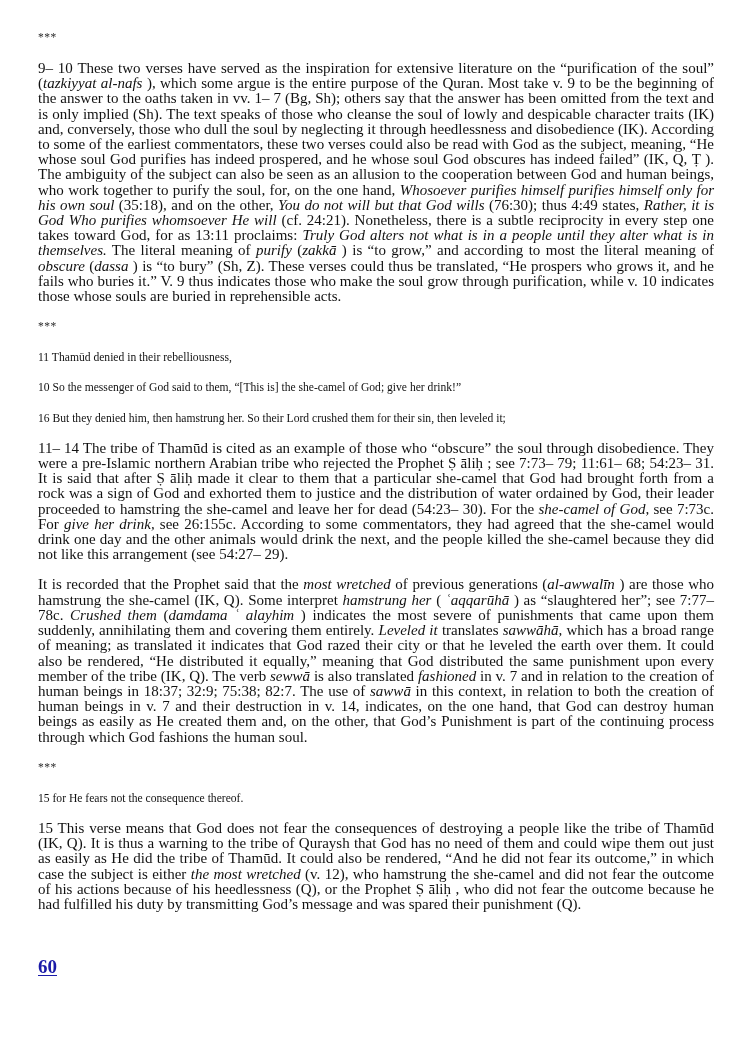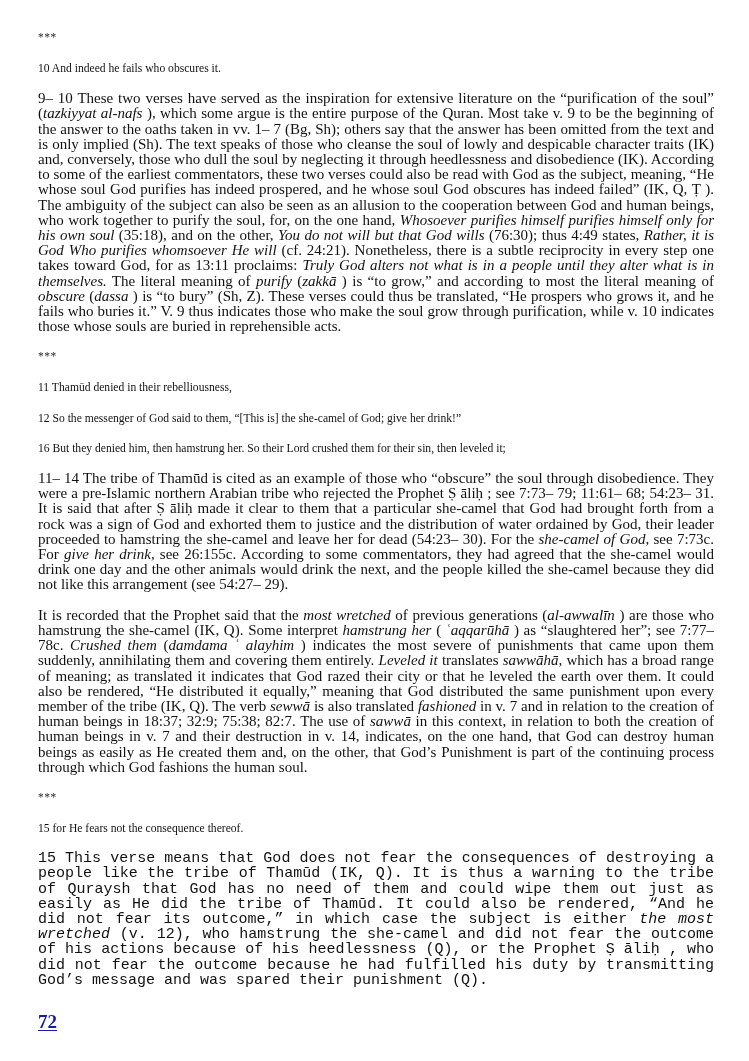--- a/index.html
+++ b/index.html
@@ -47,22 +47,21 @@
   .commentary {
     font-size: 15px;
     line-height: 15.2px;
     margin: 0 0 15px 0;
     text-align: justify;
     text-justify: inter-word;
     color: #111111;
     hyphens: none;
   }
   .commentary.tight {
-    margin-bottom: 8px;
-    font-family: Liberation Mono, monospace;
+    margin-bottom: 29px;
   }
   .gap-before-sep {
     margin-top: 2px;
   }
   
   i, em {
     font-style: italic;
   }
   
   .pagenum {
@@ -80,38 +79,37 @@
 </style>
 </head>
 <body>
 
 <div class="page">
   <div class="content">
 
     
     <div class="sep">***</div>
 
-    <p class="verse">10 And indeed he fails who obscures it.</p>
 
     <p class="commentary">9– 10     These two verses have served as the inspiration for extensive literature on the “purification of the soul” (<i>tazkiyyat al-nafs</i> ), which some argue is the entire purpose of the Quran. Most take v. 9 to be the beginning of the answer to the oaths taken in vv. 1– 7 (Bg, Sh); others say that the answer has been omitted from the text and is only implied (Sh). The text speaks of those who cleanse the soul of lowly and despicable character traits (IK) and, conversely, those who dull the soul by neglecting it through heedlessness and disobedience (IK). According to some of the earliest commentators, these two verses could also be read with God as the subject, meaning, “He whose soul God purifies has indeed prospered, and he whose soul God obscures has indeed failed” (IK, Q, Ṭ ). The ambiguity of the subject can also be seen as an allusion to the cooperation between God and human beings, who work together to purify the soul, for, on the one hand, <i>Whosoever purifies himself purifies himself only for his own soul</i> (35:18), and on the other, <i>You do not will but that God wills</i> (76:30); thus 4:49 states, <i>Rather, it is God Who purifies whomsoever He will</i> (cf. 24:21). Nonetheless, there is a subtle reciprocity in every step one takes toward God, for as 13:11 proclaims: <i>Truly God alters not what is in a people until they alter what is in themselves.</i> The literal meaning of <i>purify</i> (<i>zakkā</i> ) is “to grow,” and according to most the literal meaning of <i>obscure</i> (<i>dassa</i> ) is “to bury” (Sh, Z). These verses could thus be translated, “He prospers who grows it, and he fails who buries it.” V. 9 thus indicates those who make the soul grow through purification, while v. 10 indicates those whose souls are buried in reprehensible acts.</p>
 
     
     <div class="sep gap-before-sep">***</div>
 
     <p class="verse">11 Thamūd denied in their rebelliousness,</p>
-    <p class="verse">12 So the messenger of God said to them, “[This is] the she-camel of God; give her drink!”</p>
+    <p class="verse">10 So the messenger of God said to them, “[This is] the she-camel of God; give her drink!”</p>
     <p class="verse">16 But they denied him, then hamstrung her. So their Lord crushed them for their sin, then leveled it;</p>
 
     <p class="commentary">11– 14     The tribe of Thamūd is cited as an example of those who “obscure” the soul through disobedience. They were a pre-Islamic northern Arabian tribe who rejected the Prophet Ṣ āliḥ ; see 7:73– 79; 11:61– 68; 54:23– 31. It is said that after Ṣ āliḥ made it clear to them that a particular she-camel that God had brought forth from a rock was a sign of God and exhorted them to justice and the distribution of water ordained by God, their leader proceeded to hamstring the she-camel and leave her for dead (54:23– 30). For the <i>she-camel of God,</i> see 7:73c. For <i>give her drink,</i> see 26:155c. According to some commentators, they had agreed that the she-camel would drink one day and the other animals would drink the next, and the people killed the she-camel because they did not like this arrangement (see 54:27– 29).</p>
 
     <p class="commentary">It is recorded that the Prophet said that the <i>most wretched</i> of previous generations (<i>al-awwalīn</i> ) are those who hamstrung the she-camel (IK, Q). Some interpret <i>hamstrung her</i> ( <i>ʿaqqarūhā</i> ) as “slaughtered her”; see 7:77– 78c. <i>Crushed them</i> (<i>damdama ʿ alayhim</i> ) indicates the most severe of punishments that came upon them suddenly, annihilating them and covering them entirely. <i>Leveled it</i> translates <i>sawwāhā,</i> which has a broad range of meaning; as translated it indicates that God razed their city or that he leveled the earth over them. It could also be rendered, “He distributed it equally,” meaning that God distributed the same punishment upon every member of the tribe (IK, Q). The verb <i>sewwā</i> is also translated <i>fashioned</i> in v. 7 and in relation to the creation of human beings in 18:37; 32:9; 75:38; 82:7. The use of <i>sawwā</i> in this context, in relation to both the creation of human beings in v. 7 and their destruction in v. 14, indicates, on the one hand, that God can destroy human beings as easily as He created them and, on the other, that God’s Punishment is part of the continuing process through which God fashions the human soul.</p>
 
     
     <div class="sep gap-before-sep">***</div>
 
     <p class="verse">15 for He fears not the consequence thereof.</p>
 
     <p class="commentary tight">15     This verse means that God does not fear the consequences of destroying a people like the tribe of Thamūd (IK, Q). It is thus a warning to the tribe of Quraysh that God has no need of them and could wipe them out just as easily as He did the tribe of Thamūd. It could also be rendered, “And he did not fear its outcome,” in which case the subject is either <i>the most wretched</i> (v. 12), who hamstrung the she-camel and did not fear the outcome of his actions because of his heedlessness (Q), or the Prophet Ṣ āliḥ , who did not fear the outcome because he had fulfilled his duty by transmitting God’s message and was spared their punishment (Q).</p>
 
-    <a class="pagenum" href="#">72</a>
+    <a class="pagenum" href="#">60</a>
 
   </div>
 </div>
 
 </body></html>

